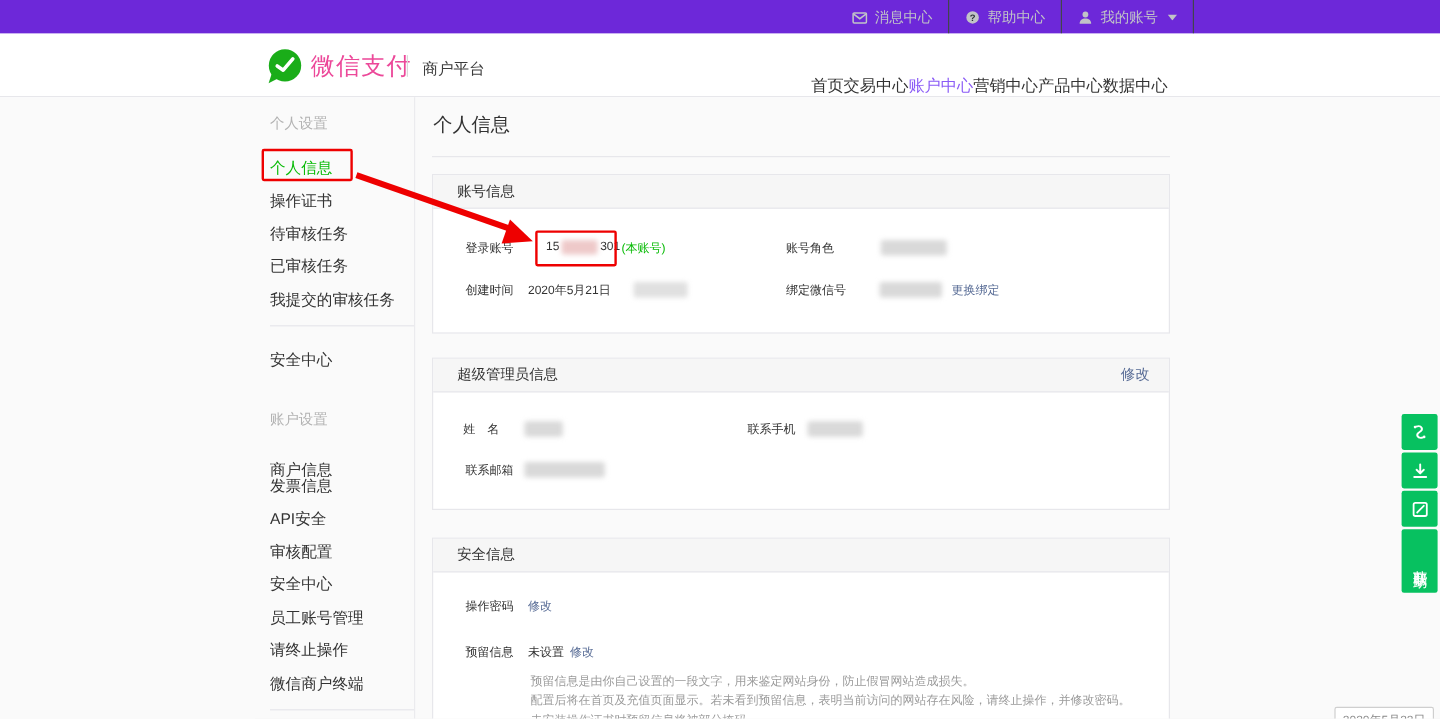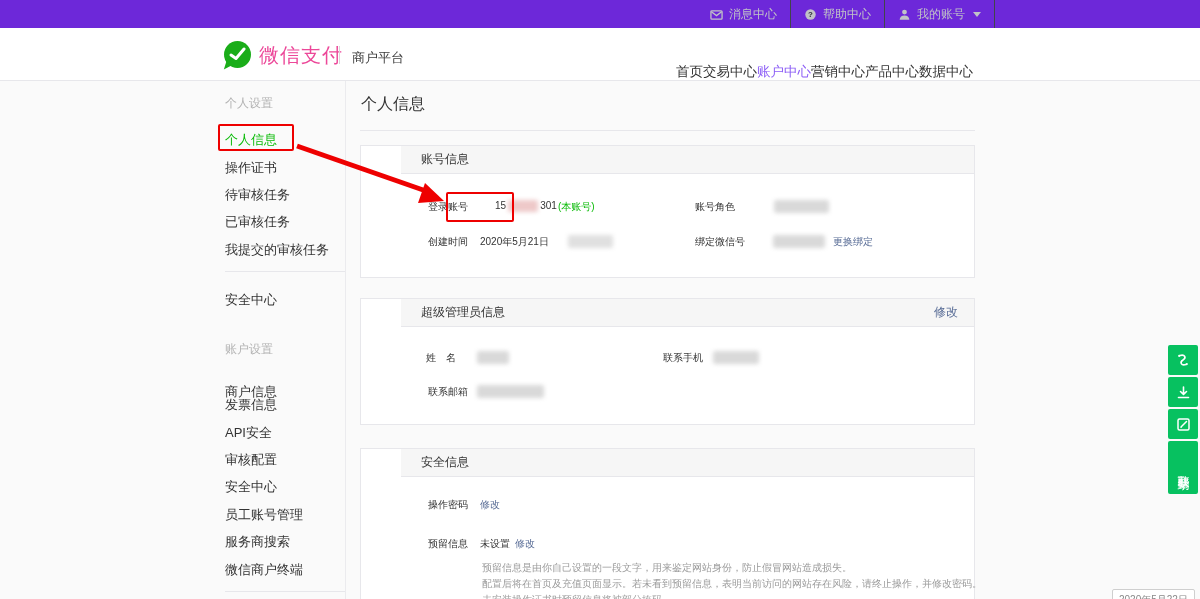--- a/index.html
+++ b/index.html
@@ -37,21 +37,21 @@
   
   .sb { position:absolute; left:225px; top:0; width:120px; font-size:13px; }
   .sb-title { position:absolute; font-size:12px; color:#b3b3b3; }
   .sb-item { position:absolute; color:#333; cursor:pointer; white-space:nowrap; }
   .sb-item.active { color:#09BB07; }
   .sb-rule { position:absolute; left:0; width:120px; height:1px; background:#e7e7eb; }
   
   .main { position:absolute; left:360px; top:0; width:615px; }
   .page-title { position:absolute; left:1px; top:94px; font-size:16px; color:#333; }
   .title-rule { position:absolute; left:0; top:130px; width:615px; height:1px; background:#e7e7eb; }
-  .card { position:absolute; left:0; width:615px; background:#fff; border:1px solid #e7e7eb;padding-left:40px; }
+  .card { position:absolute; left:0; width:615px; background:#fff; border:1px solid #e7e7eb; }
   .card-head { height:28px; background:#f6f6f6; border-bottom:1px solid #e7e7eb; display:flex;
                align-items:center; justify-content:space-between; padding:0 16px 0 20px;
                font-size:12px; color:#333; }
   .card-body { position:relative; }
   .f { position:absolute; font-size:10px; color:#333; white-space:nowrap; }
   .lnk { color:#576B95; cursor:pointer; }
   .green-tag { color:#09BB07; }
   .blur { position:absolute; background:#d9d9d9; filter:blur(2px); border-radius:2px; height:13px; }
   .blur-pink { display:inline-block; width:30px; height:12px; background:#eec9c9; filter:blur(2px);
                vertical-align:middle; margin:0 2px; border-radius:2px; }
@@ -133,21 +133,21 @@
     <div class="sb-item" style="top:241px">我提交的审核任务</div>
     <div class="sb-rule" style="top:271px"></div>
     <div class="sb-item" style="top:291px">安全中心</div>
     <div class="sb-title" style="top:341px">账户设置</div>
     <div class="sb-item" style="top:383px">商户信息</div>
     <div class="sb-item" style="top:396px">发票信息</div>
     <div class="sb-item" style="top:424px">API安全</div>
     <div class="sb-item" style="top:451px">审核配置</div>
     <div class="sb-item" style="top:478px">安全中心</div>
     <div class="sb-item" style="top:506px">员工账号管理</div>
-    <div class="sb-item" style="top:533px">服务商搜索</div>
+    <div class="sb-item" style="top:533px">请终止操作</div>
     <div class="sb-item" style="top:561px">微信商户终端</div>
     <div class="sb-rule" style="top:591px"></div>
   </div>
 
   <div class="main">
     <div class="page-title">个人信息</div>
     <div class="title-rule"></div>
 
     <div class="card" style="top:145px;height:133px">
       <div class="card-head">

